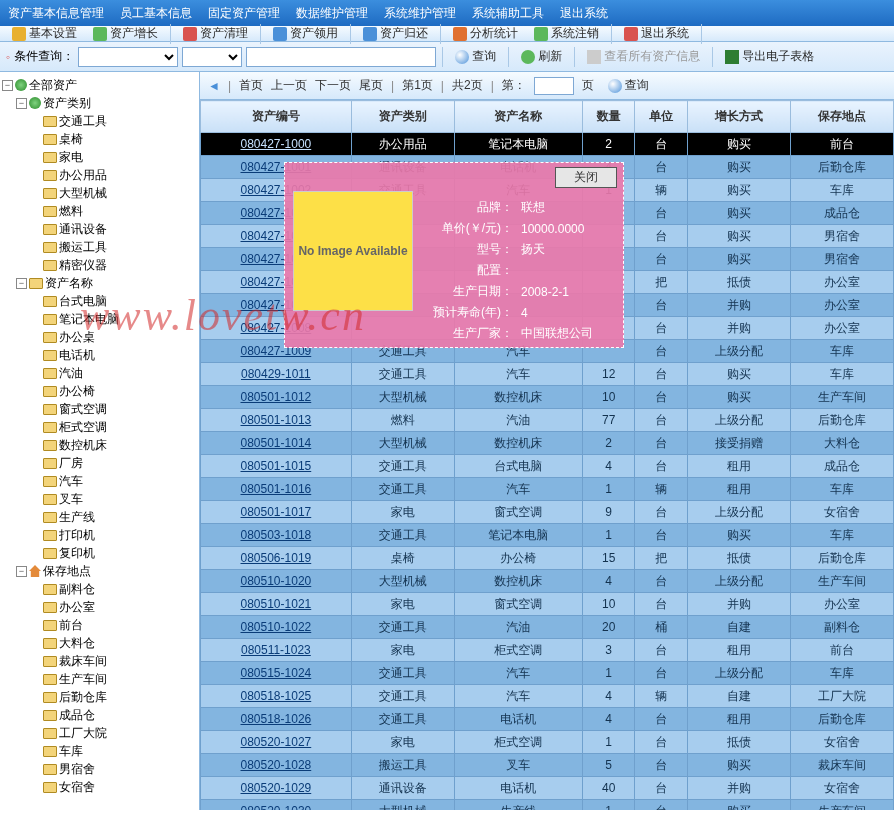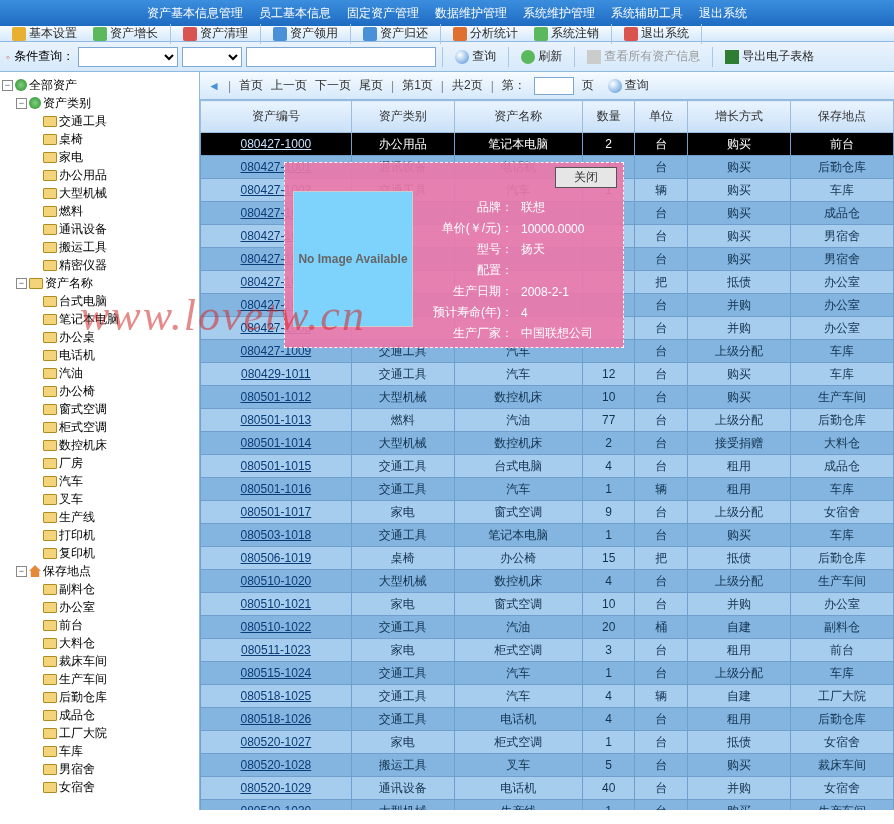--- a/index.html
+++ b/index.html
@@ -1,17 +1,17 @@
 <!DOCTYPE html>
 <html><head>
 <meta charset="utf-8">
 <style>
 *{box-sizing:border-box;margin:0;padding:0;font-family:"Microsoft YaHei",SimSun,Arial,sans-serif;font-size:12px;}
 body{background:#fff;width:894px;height:824px;overflow:hidden;position:relative;}
-.menubar{background:linear-gradient(#3b8ede,#1e6bc2);height:26px;display:flex;align-items:center;padding:0 8px;gap:16px;color:#fff;justify-content:center;}
+.menubar{background:linear-gradient(#3b8ede,#1e6bc2);height:26px;display:flex;align-items:center;padding:0 8px;gap:16px;color:#fff;}
 .menubar span{cursor:pointer;}
 .toolbar{background:linear-gradient(#f6fbff,#d6e9fb);height:16px;border-bottom:1px solid #8fb9e0;display:flex;align-items:center;padding:0 6px;gap:4px;}
 .tbtn{display:inline-flex;align-items:center;gap:3px;padding:2px 6px;cursor:pointer;color:#2a2a2a;}
 .ticon{width:14px;height:14px;display:inline-block;}
 .sep{width:1px;height:20px;background:#a9c8e6;margin:0 2px;}
 .querybar{background:linear-gradient(#eaf3fd,#d6e9fb);height:30px;border-bottom:1px solid #8fb9e0;display:flex;align-items:center;padding:0 6px;gap:4px;}
 .querybar .bullet{color:#d55;}
 .querybar select,.querybar input[type=text]{border:1px solid #7ea8d4;height:20px;background:#fff;}
 .querybar select{width:100px;}
 .querybar .txt{width:190px;}
@@ -27,30 +27,30 @@
 .tree .house{width:12px;height:12px;background:#e38a3a;clip-path:polygon(50% 0,100% 50%,85% 50%,85% 100%,15% 100%,15% 50%,0 50%);}
 .tree .lvl1{padding-left:14px;}
 .tree .lvl2{padding-left:28px;}
 .content{flex:1;display:flex;flex-direction:column;overflow:hidden;}
 .pager{height:28px;background:linear-gradient(#f6fbff,#d6e9fb);border-bottom:1px solid #8fb9e0;display:flex;align-items:center;padding:0 8px;gap:8px;color:#333;}
 .pager .lnk{color:#2a2a2a;cursor:pointer;}
 .pager .psep{color:#888;}
 .pager .pnum{width:40px;border:1px solid #7ea8d4;height:18px;}
 .grid{flex:1;overflow:auto;}
 table{width:100%;border-collapse:collapse;}
-th{background:linear-gradient(#e9f4ff,#c9e0f7);border:1px solid #9abcdd;height:32px;color:#333;font-weight:normal;text-align:center;}
+th{background:linear-gradient(#e9f4ff,#c9e0f7);border:1px solid #9abcdd;height:32px;color:#333;font-weight:bold;text-align:center;}
 td{border:1px solid #6fa0cd;height:23px;text-align:center;color:#13324f;}
 tr.even td{background:#a7cdee;}
 tr.odd td{background:#83b5e0;}
 tr.sel td{background:#000000;color:#fff;}
 td.idcol a{color:#0a3c78;text-decoration:underline;cursor:pointer;}
 tr.sel td.idcol a{color:#c7e2ff;}
 .popup{position:absolute;left:284px;top:162px;width:340px;height:186px;background:rgba(236,120,170,.9);border:1px dashed #fff;padding:6px;color:#fff;}
 .popup .close{position:absolute;right:6px;top:4px;border:1px solid #555;background:#e6e6e6;color:#333;padding:1px 18px;cursor:pointer;}
-.popup .img{width:120px;height:136px;background:#7dd3fc;color:#666;display:flex;align-items:center;justify-content:center;text-align:center;font-weight:bold;font-family:Arial;float:left;margin:22px 8px 0 2px;border:1px solid #ccc;}
+.popup .img{width:120px;height:120px;background:#fde047;color:#666;display:flex;align-items:center;justify-content:center;text-align:center;font-weight:bold;font-family:Arial;float:left;margin:22px 8px 0 2px;border:1px solid #ccc;}
 .popup .fields{margin-left:132px;margin-top:28px;}
 .popup .row{display:flex;height:21px;align-items:center;}
 .popup .lab{width:90px;text-align:right;margin-right:8px;color:#fff;}
 .popup .val{color:#fff;}
 .watermark{position:absolute;left:80px;top:290px;font-size:44px;color:rgba(210,40,40,.55);font-family:"Times New Roman",serif;font-style:italic;pointer-events:none;letter-spacing:2px;}
 </style>
 </head>
 <body>
 
 <div class="menubar" id="menubar">

